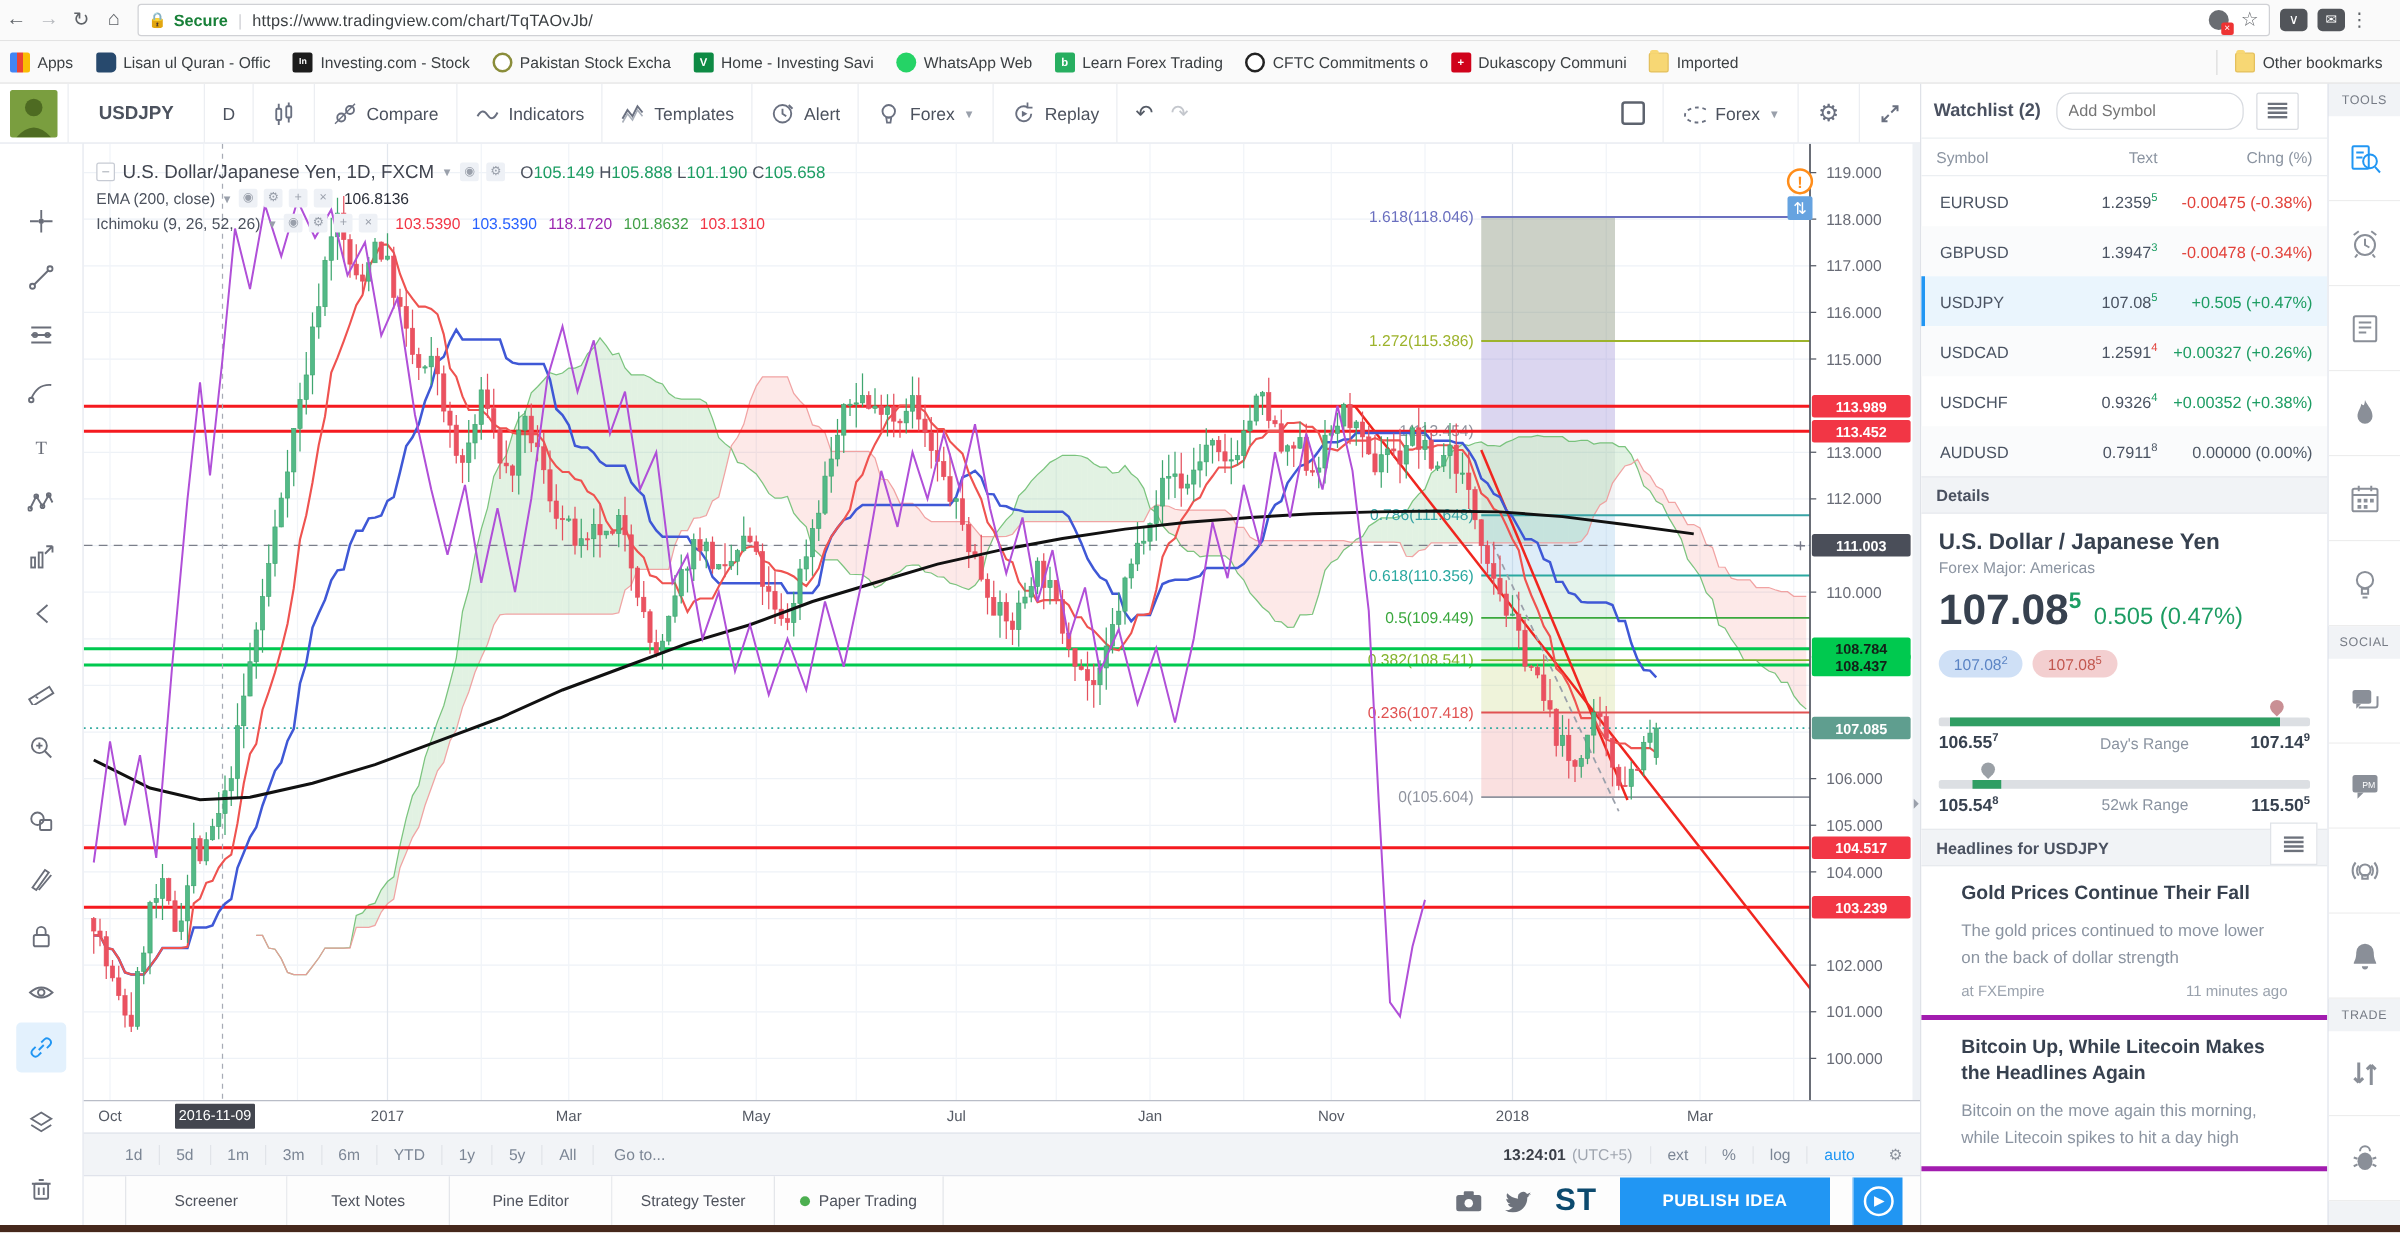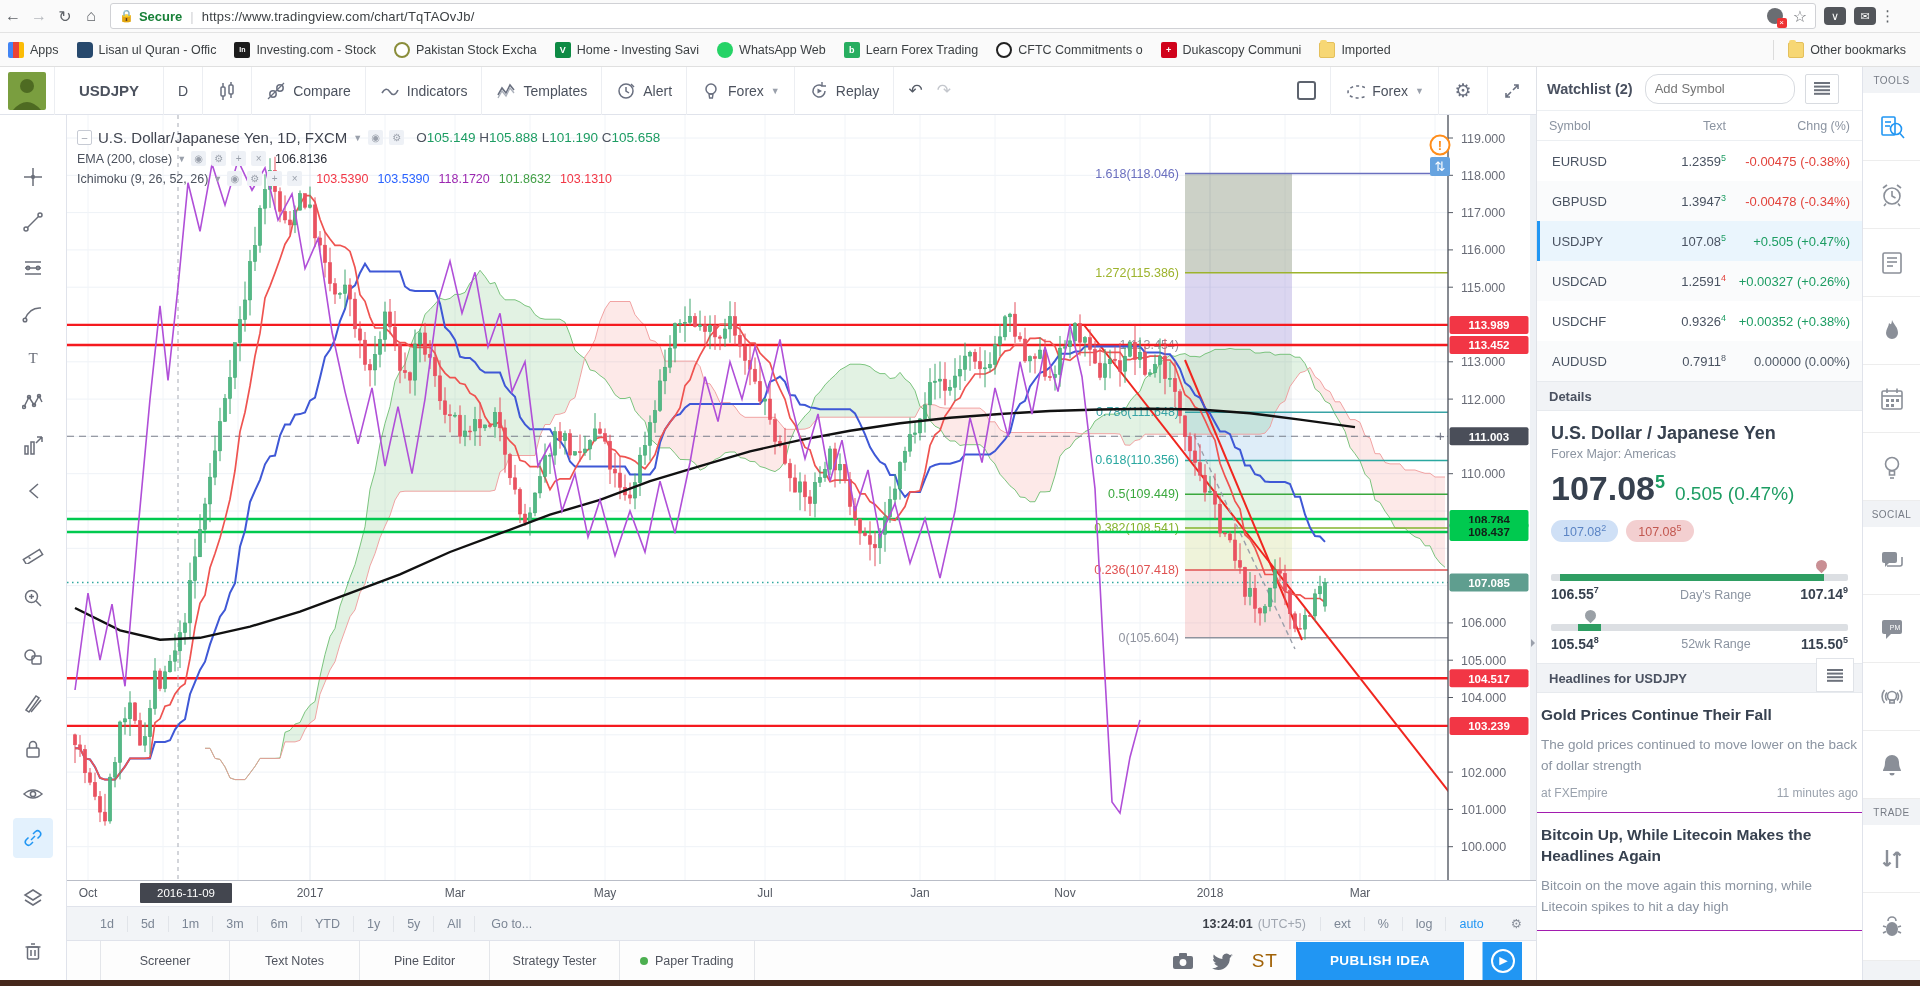--- a/index.html
+++ b/index.html
@@ -80,21 +80,21 @@
   .tf-r{padding:0 13px;border-left:1px solid #e1e4e9;cursor:pointer}
   .tf-auto{color:#2196f3}
   .tf-gear{padding:0 14px;color:#8b919c;cursor:pointer}
   
   .page-footer{position:absolute;left:67px;top:940px;width:1469px;height:40px;background:#fdfdfd;border-top:1px solid #e0e3eb;display:flex;align-items:center}
   .ft-tab{height:40px;min-width:130px;padding:0 20px;border-right:1px solid #e4e6ea;display:flex;align-items:center;justify-content:center;gap:7px;font-size:12.5px;color:#50545e;cursor:pointer;background:#fdfdfd}
   .ft-tab:first-child{border-left:1px solid #e4e6ea;margin-left:33px}
   .ft-dot{width:8px;height:8px;border-radius:50%;background:#4caf50}
   .ft-right{margin-left:auto;display:flex;align-items:center;gap:18px;padding-right:14px}
   .ft-ic{color:#6d727c;cursor:pointer;display:inline-flex}
-  .ft-st{font-size:19px;font-weight:normal;color:#a16207;letter-spacing:1px;cursor:pointer}
+  .ft-st{font-size:25px;font-weight:bold;color:#0c4a6e;letter-spacing:1px;cursor:pointer}
   .publish-btn{height:38px;padding:0 34px;background:#2196f3;color:#fff;font-size:13.5px;font-weight:bold;letter-spacing:.4px;display:flex;align-items:center;border:none;cursor:pointer}
   .publish-play{width:40px;height:38px;background:#2196f3;border-left:1px solid rgba(255,255,255,.5);display:flex;align-items:center;justify-content:center;cursor:pointer}
   .play-circle{width:24px;height:24px;border:2px solid #fff;border-radius:50%;color:#fff;font-size:11px;display:flex;align-items:center;justify-content:center;padding-left:2px}
   
   .right-panel{position:absolute;left:1536px;top:67px;width:326px;height:913px;background:#fff;border-left:1px solid #dfe2e8;overflow:hidden;color:#4f5966}
   .wl-head{height:44px;display:flex;align-items:center;padding:0 10px;border-bottom:1px solid #eceff2}
   .wl-title{font-size:14.5px;font-weight:bold;color:#4a5160}
   .wl-add{margin-left:12px;width:150px;height:30px;border:1px solid #d8dbe0;border-radius:13px;font-size:13px;color:#868d99;padding:0 9px;font-family:"Liberation Sans",sans-serif}
   .wl-list-ic{margin-left:10px;width:34px;height:30px;border:1px solid #d8dbe0;border-radius:2px;display:flex;align-items:center;justify-content:center;color:#6d727c;cursor:pointer}
   .wl-cols{height:30px;display:flex;align-items:center;padding:0 12px;font-size:12.5px;color:#8b94a1;border-bottom:1px solid #eceff2}
@@ -120,21 +120,21 @@
   .range-block{padding:10px 14px 0}
   .rbar{position:relative;height:7px;background:#dcdfe3;border-radius:2px;margin-top:12px}
   .rfill{position:absolute;top:0;height:7px;background:#2f9e63}
   .rpin{position:absolute;top:-14px;width:11px;height:11px;border-radius:50% 50% 50% 0;transform:rotate(-45deg);margin-left:-5px}
   .rlabels{display:flex;align-items:baseline;margin-top:4px;font-size:14px}
   .rlow,.rhigh{font-weight:bold;color:#37414f;width:80px}
   .rhigh{text-align:right;width:auto;margin-left:auto}
   .rmid{flex:1;text-align:center;color:#8b94a1;font-size:12.5px}
   .hl-head{margin-top:12px;position:relative}
   .hl-list-ic{position:absolute;right:8px;top:-6px;width:38px;height:34px;background:#fff;border:1px solid #e0e3e8;display:flex;align-items:center;justify-content:center;color:#6d727c}
-  .news{padding:12px 4px;border-bottom:1px solid #a21caf;cursor:pointer}
+  .news{padding:12px 32px;border-bottom:4px solid #a21caf;cursor:pointer}
   .news-title{font-size:15.5px;font-weight:bold;color:#37414f;line-height:1.35}
   .news-body{font-size:13.5px;color:#8b94a1;line-height:1.55;margin-top:9px}
   .news-meta{display:flex;font-size:12px;color:#9aa2ad;margin-top:9px}
   .news-time{margin-left:auto}
   
   .right-rail{position:absolute;left:1862px;top:67px;width:58px;height:913px;background:#f1f3f6;border-left:1px solid #e0e3eb}
   .rr-label{height:26px;font-size:10px;color:#767b85;display:flex;align-items:center;justify-content:center;letter-spacing:.5px}
   .rr-cell{height:68px;background:#fff;border-bottom:1px solid #ededed;display:flex;align-items:center;justify-content:center;color:#8a8f98;cursor:pointer}
   .rr-cell svg{stroke:currentColor;fill:none;stroke-width:1.6}
   .rr-cell.active{color:#2196f3}
@@ -1379,21 +1379,21 @@
   <div class="time-axis" id="time-axis">
       <span class="t-lab" style="left: 21px;">Oct</span>
       <span class="t-lab" style="left: 243px;">2017</span>
       <span class="t-lab" style="left: 388px;">Mar</span>
       <span class="t-lab" style="left: 538px;">May</span>
       <span class="t-lab" style="left: 698px;">Jul</span>
       <span class="t-lab" style="left: 853px;">Jan</span>
       <span class="t-lab" style="left: 998px;">Nov</span>
       <span class="t-lab" style="left: 1143px;">2018</span>
       <span class="t-lab" style="left: 1293px;">Mar</span>
-      <span class="t-hl" style="left: 73px; width: 92px;">2016-11-09</span>
+      <span class="t-hl" style="left: 73px; width: 64px;">2016-11-09</span>
     </div>
 
   <div class="tf-bar">
     <span id="tf-items" style="display:flex;align-items:center;margin-left:20px">
         <span class="tf">1d</span>
         <span class="tf">5d</span>
         <span class="tf">1m</span>
         <span class="tf">3m</span>
         <span class="tf">6m</span>
         <span class="tf">YTD</span>

